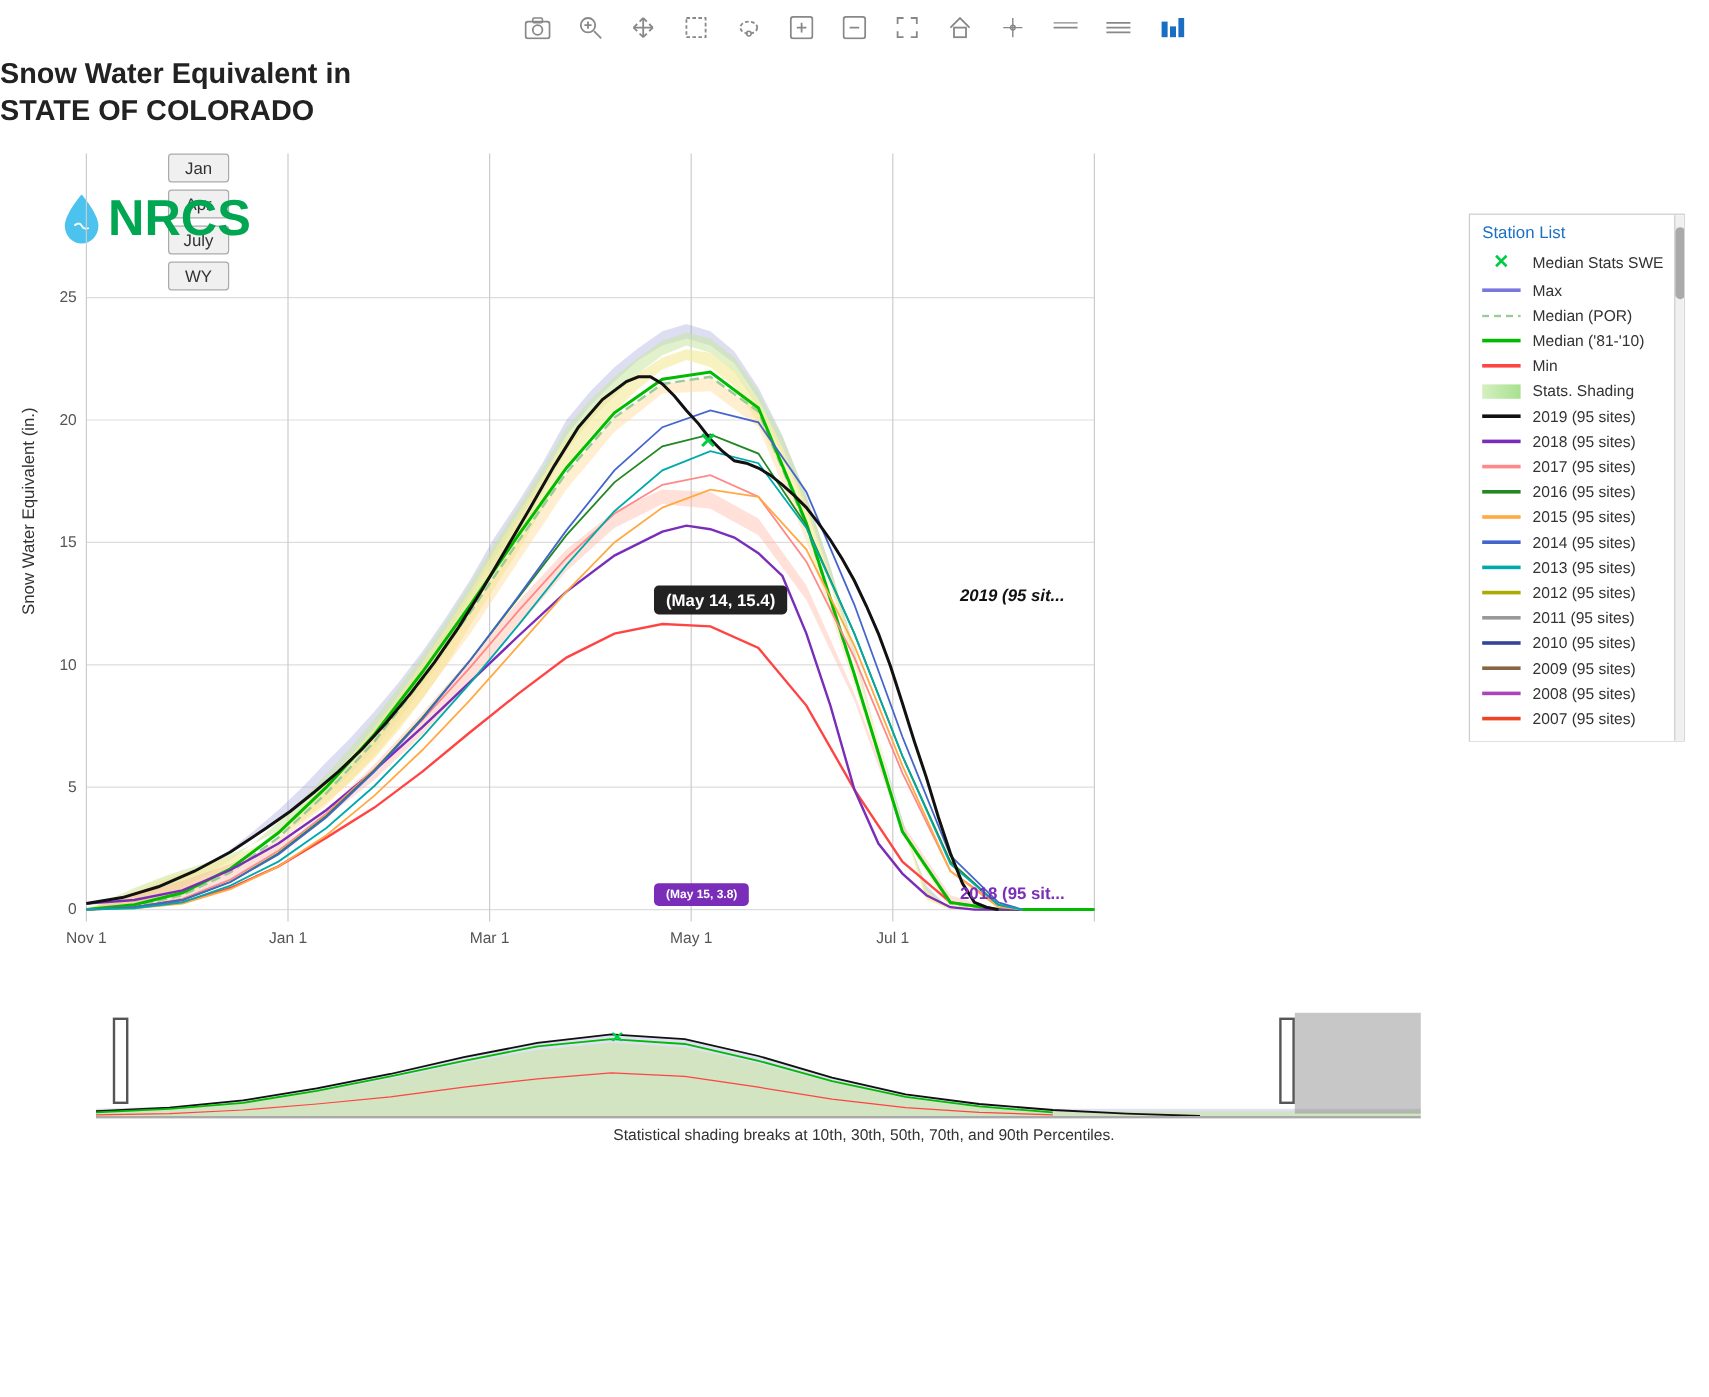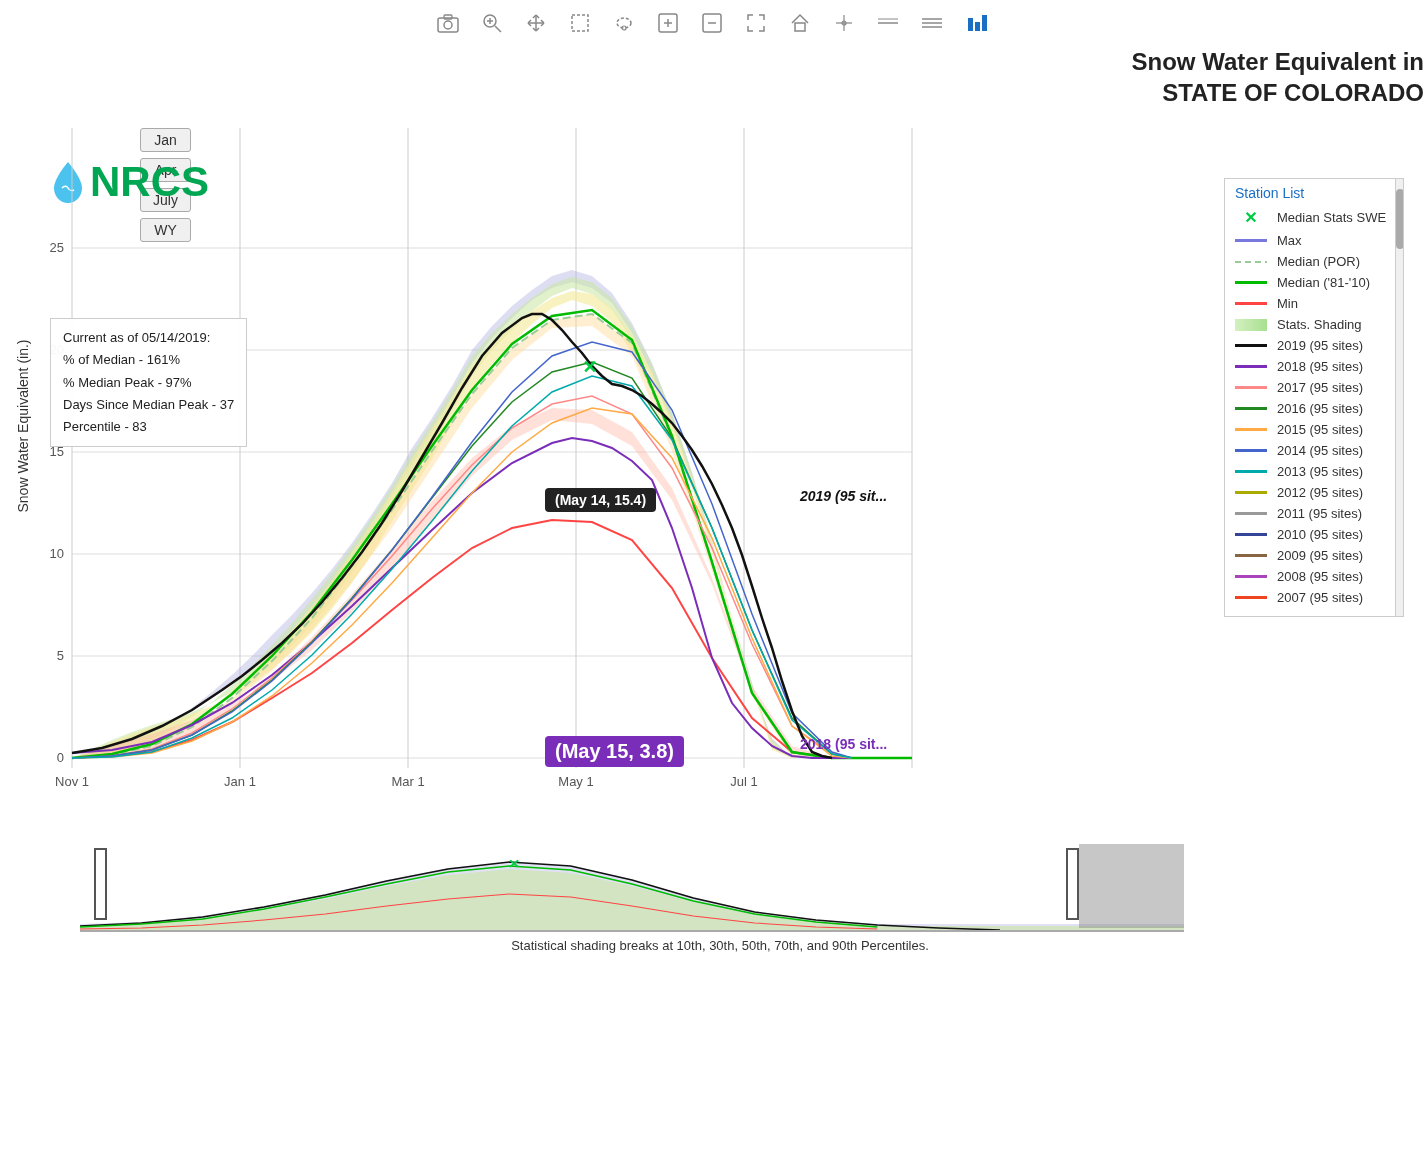--- a/index.html
+++ b/index.html
@@ -26,21 +26,21 @@
       align-items: center;
       justify-content: center;
       color: #888;
       font-size: 18px;
       cursor: pointer;
     }
     .toolbar-icon.active { color: #1a6fc4; }
 
     
     .chart-title {
-      text-align: right;
+      text-align: left;
       font-size: 24px;
       color: #222;
       line-height: 1.3;
       margin-bottom: 4px;
       padding-top: 4px;
     }
 
     
     .period-buttons {
       display: flex;
@@ -119,21 +119,21 @@
     }
     
     .tooltip-2018 {
       position: absolute;
       top: 618px;
       left: 545px;
       background: #7a2db8;
       color: #fff;
       padding: 4px 10px;
       border-radius: 4px;
-      font-size: 20px;
+      font-size: 10px;
       font-weight: bold;
       z-index: 20;
       white-space: nowrap;
     }
 
     
     .legend-panel {
       width: 180px;
       border: 1px solid #ccc;
       background: #fff;
@@ -293,27 +293,20 @@
     <div style="position:absolute; left:8px; top:300px; transform: rotate(-90deg); transform-origin: 50% 50%; font-size:14px; color:#333; white-space:nowrap; width:200px; text-align:center; margin-left:-85px;">Snow Water Equivalent (in.)</div>
 
     <div class="nrcs-logo">
       <svg class="nrcs-drop" viewBox="0 0 36 44" fill="none">
         <path d="M18 2 C18 2 4 18 4 28 C4 36.8 10.3 43 18 43 C25.7 43 32 36.8 32 28 C32 18 18 2 18 2Z" fill="#00a8e8" opacity="0.7"></path>
         <path d="M12 28 C12 28 16 24 18 28 C20 32 24 30 24 30" stroke="#fff" stroke-width="1.5" fill="none"></path>
       </svg>
       <span style="font-size:42px; font-weight:bold; color:#00a651;">NRCS</span>
     </div>
 
-    <div class="info-box">
-      <div>Current as of 05/14/2019:</div>
-      <div>% of Median - 161%</div>
-      <div>% Median Peak - 97%</div>
-      <div>Days Since Median Peak - 37</div>
-      <div>Percentile - 83</div>
-    </div>
 
     <svg style="position:absolute; left:72px; top:10px; width:840px; height:660px; overflow:visible;" viewBox="0 0 840 660">
 
       <line x1="0" y1="630" x2="840" y2="630" stroke="#ddd" stroke-width="1"></line>
       <line x1="0" y1="528" x2="840" y2="528" stroke="#ddd" stroke-width="1"></line>
       <line x1="0" y1="426" x2="840" y2="426" stroke="#ddd" stroke-width="1"></line>
       <line x1="0" y1="324" x2="840" y2="324" stroke="#ddd" stroke-width="1"></line>
       <line x1="0" y1="222" x2="840" y2="222" stroke="#ddd" stroke-width="1"></line>
       <line x1="0" y1="120" x2="840" y2="120" stroke="#ddd" stroke-width="1"></line>
 

